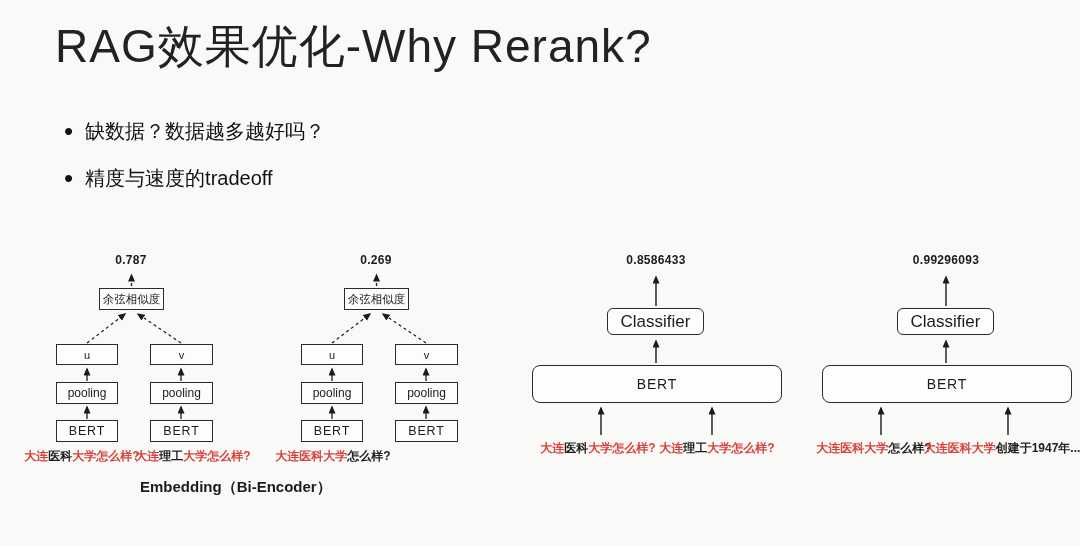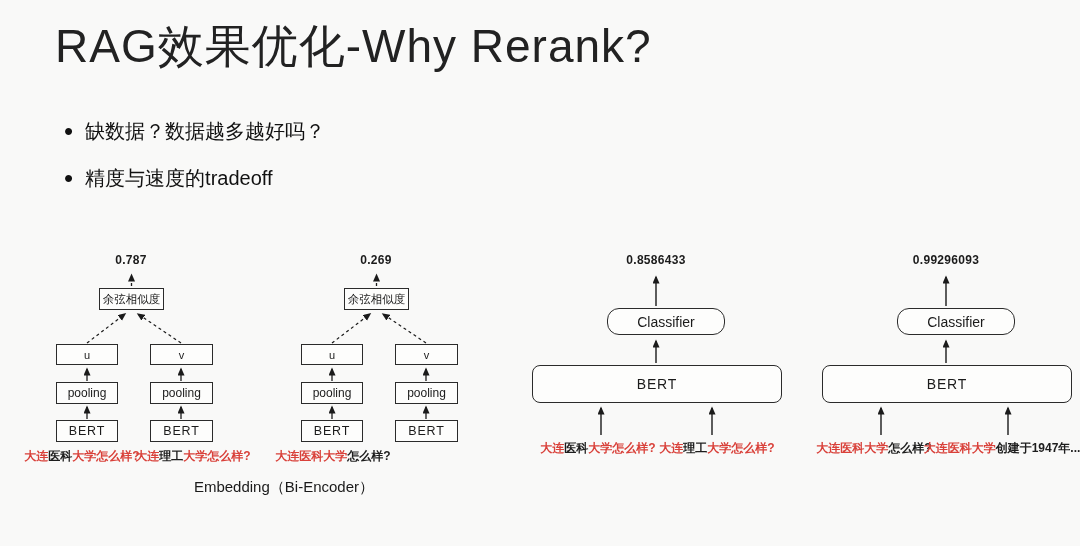--- a/index.html
+++ b/index.html
@@ -50,27 +50,27 @@
   .bi .box-u{left:31px;top:92px;width:62px;height:21px;font-size:11px;}
   .bi .box-v{left:125px;top:92px;width:63px;height:21px;font-size:11px;}
   .bi .box-pool-l{left:31px;top:130px;width:62px;height:22px;}
   .bi .box-pool-r{left:125px;top:130px;width:63px;height:22px;}
   .bi .box-bert-l{left:31px;top:168px;width:62px;height:22px;font-size:12.5px;letter-spacing:.8px;}
   .bi .box-bert-r{left:125px;top:168px;width:63px;height:22px;font-size:12.5px;letter-spacing:.8px;}
 
   
   .cross{width:252px;height:210px;}
   .cross .score{left:44px;width:160px;}
-  .cross .box-cls{left:75px;top:56px;width:118px;height:27px;font-size:14px;border-radius:12px;}
+  .cross .box-cls{left:75px;top:56px;width:97px;height:27px;font-size:17px;border-radius:6px;}
   .cross .box-bert{left:0;top:113px;width:250px;height:38px;font-size:14px;letter-spacing:.8px;border-radius:8px;}
   .cross .qtext{top:188px;}
 
   .caption{
-    position:absolute;top:478px;text-align:right;
-    font-size:15px;color:#1a1a1a;white-space:nowrap;
+    position:absolute;top:478px;text-align:left;
+    font-size:15px;color:#1a1a1a;white-space:nowrap;font-weight:bold;
   }
   .caption-bi{left:140px;width:234px;}
   .caption-cross{left:712px;width:250px;top:473px;}
 </style>
 </head>
 <body>
 
 <svg width="0" height="0" style="position:absolute" aria-hidden="true">
   <defs>
     <marker id="ah" markerWidth="9" markerHeight="8" refX="6.5" refY="3.5" orient="auto" markerUnits="userSpaceOnUse">

